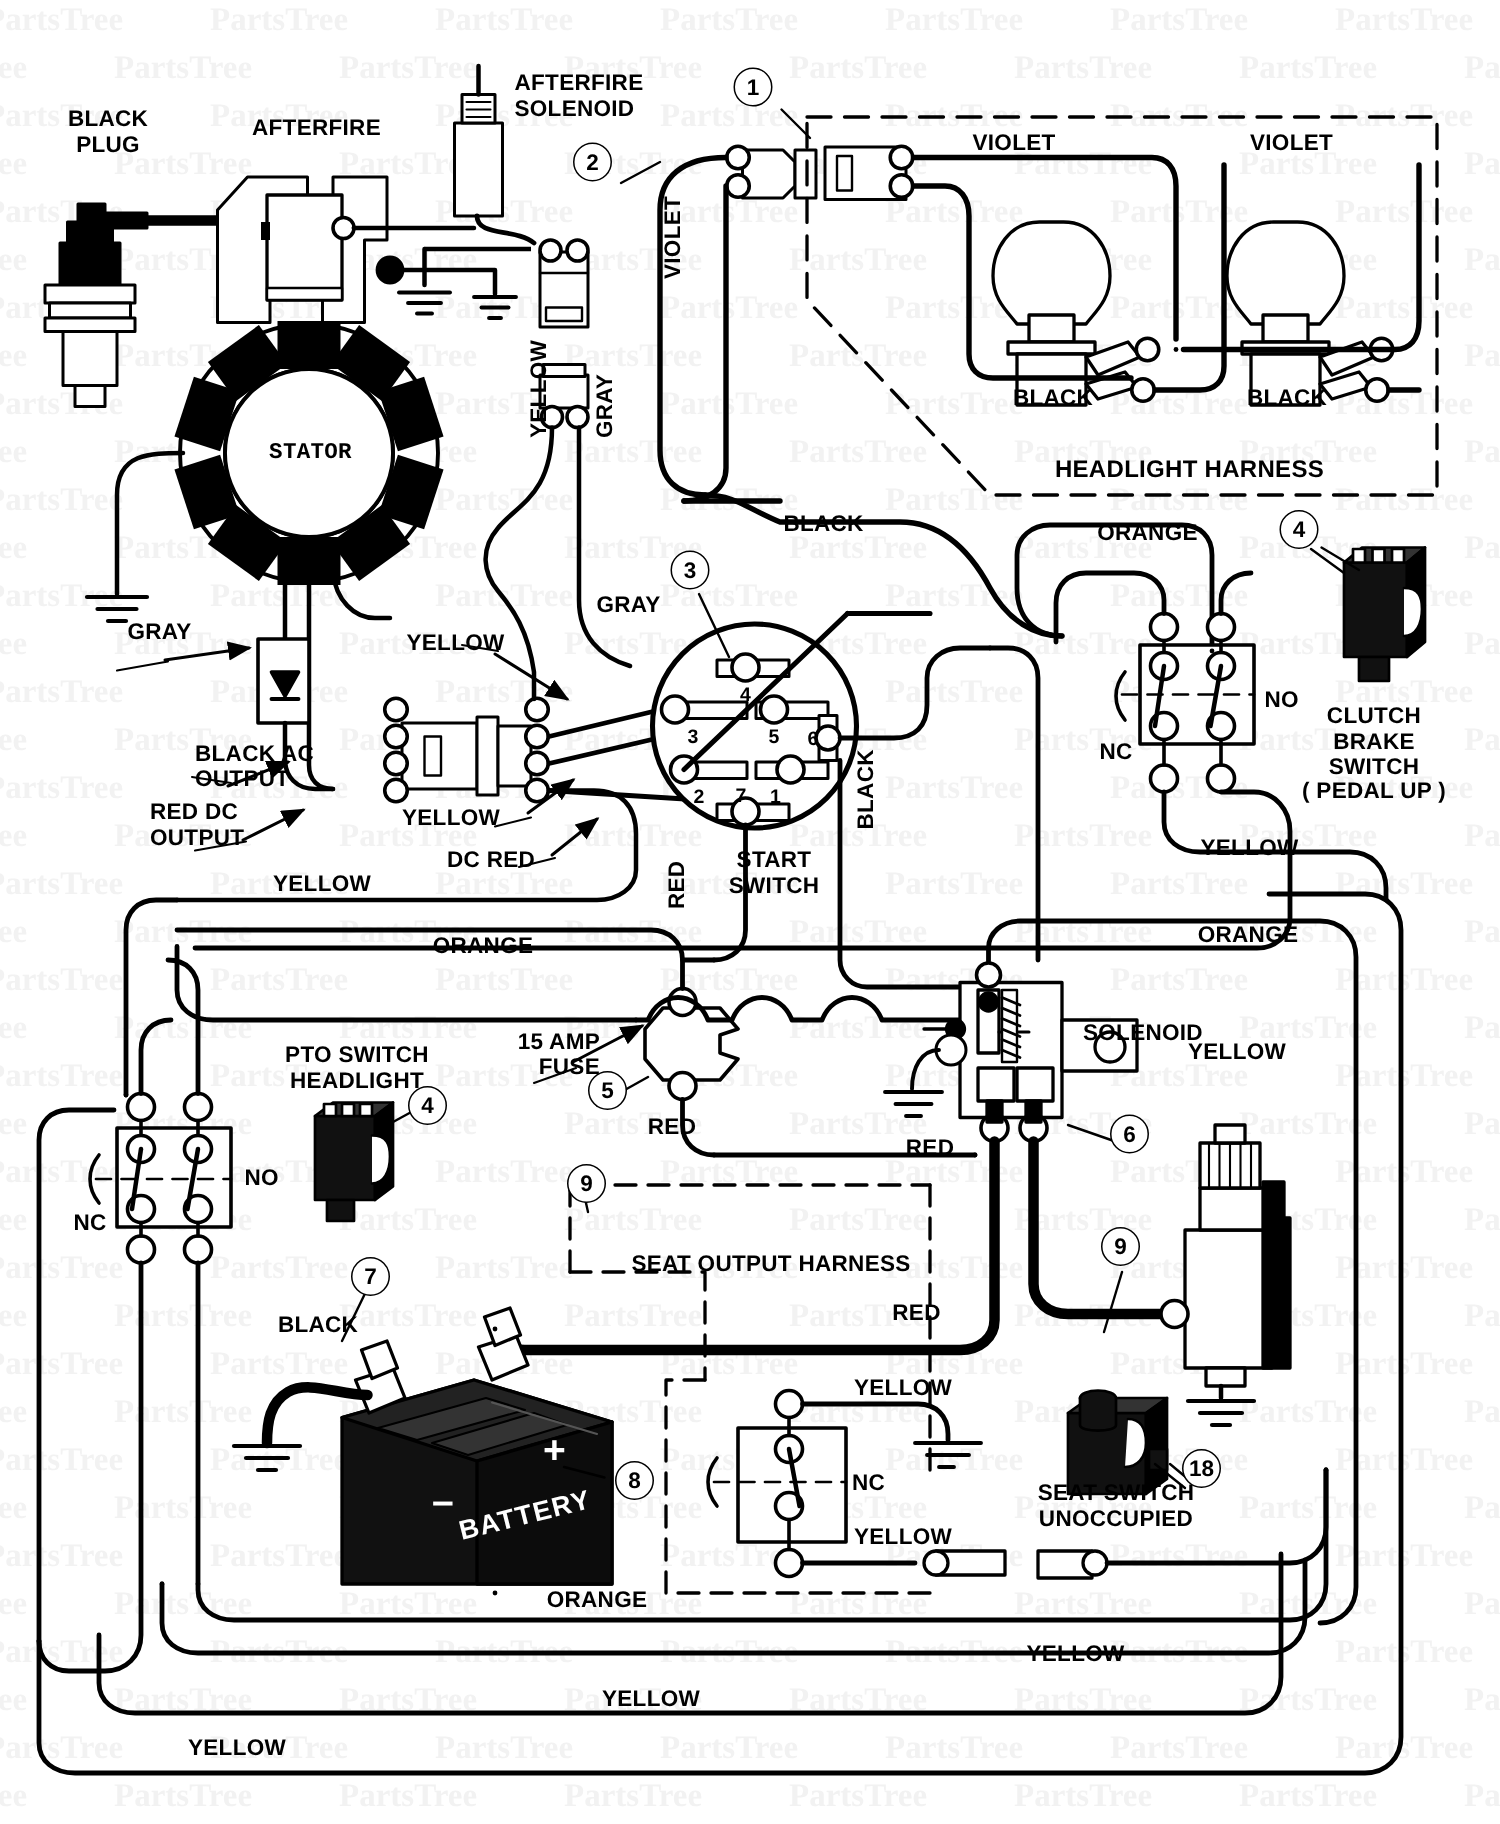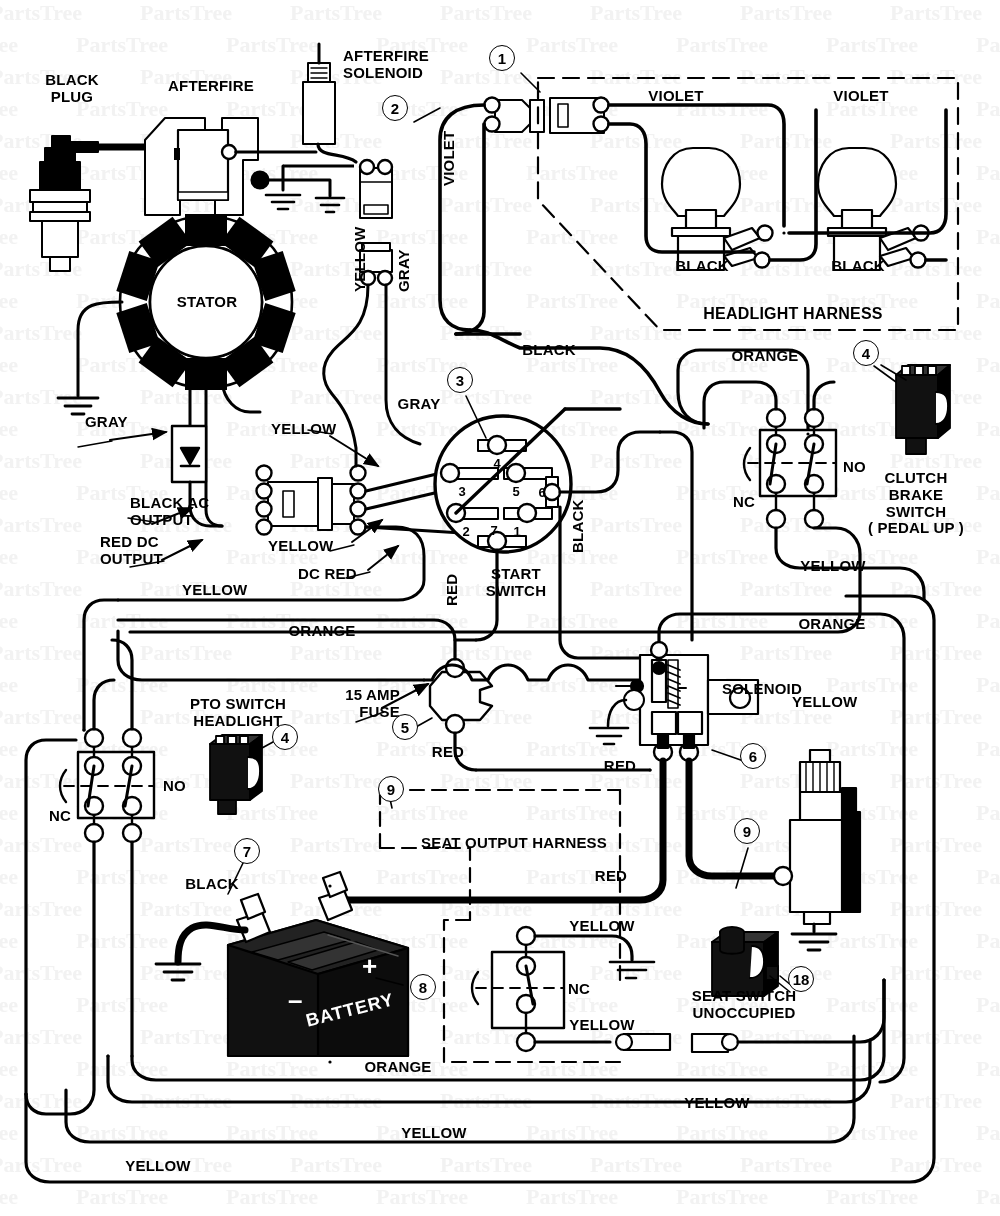--- a/index.html
+++ b/index.html
@@ -623,21 +623,21 @@
       <path d="M790 992 L770 976" stroke-width="1.6"></path>
       <path d="M874 366 L896 382" stroke-width="1.6"></path>
     </g>
   </svg>
 
   <div class="lbl c" style="left:72px;top:72px;">BLACK
 PLUG</div>
   <div class="lbl c" style="left:211px;top:78px;">AFTERFIRE</div>
   <div class="lbl" style="left:343px;top:48px;">AFTERFIRE
 SOLENOID</div>
-  <div class="lbl c" style="left:207px;top:294px;">STATOR</div>
+  <div class="lbl c" style="left:207px;top:294px;font-family:Liberation Mono, monospace;">STATOR</div>
   <div class="lbl" style="left:85px;top:414px;">GRAY</div>
   <div class="lbl" style="left:85px;top:495px;margin-left:45px;">BLACK AC
 OUTPUT</div>
   <div class="lbl" style="left:100px;top:534px;">RED DC
 OUTPUT</div>
   <div class="lbl" style="left:268px;top:538px;">YELLOW</div>
   <div class="lbl" style="left:298px;top:566px;">DC RED</div>
   <div class="lbl c" style="left:516px;top:566px;">START
 SWITCH</div>
   <div class="lbl big c" style="left:793px;top:305px;">HEADLIGHT HARNESS</div>

